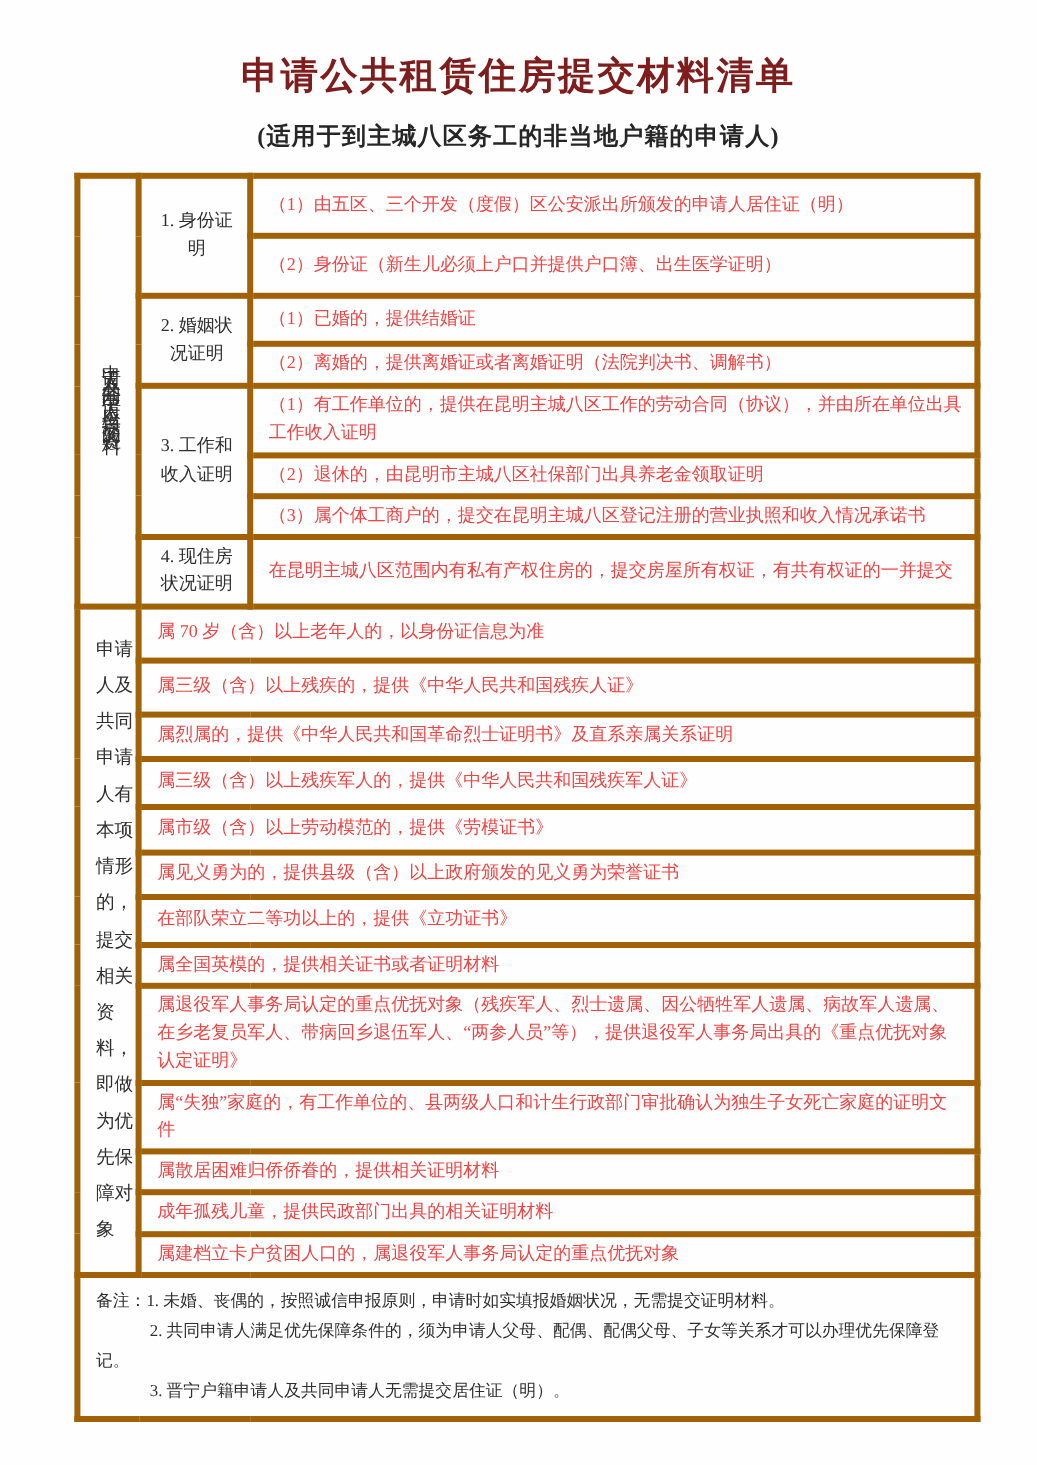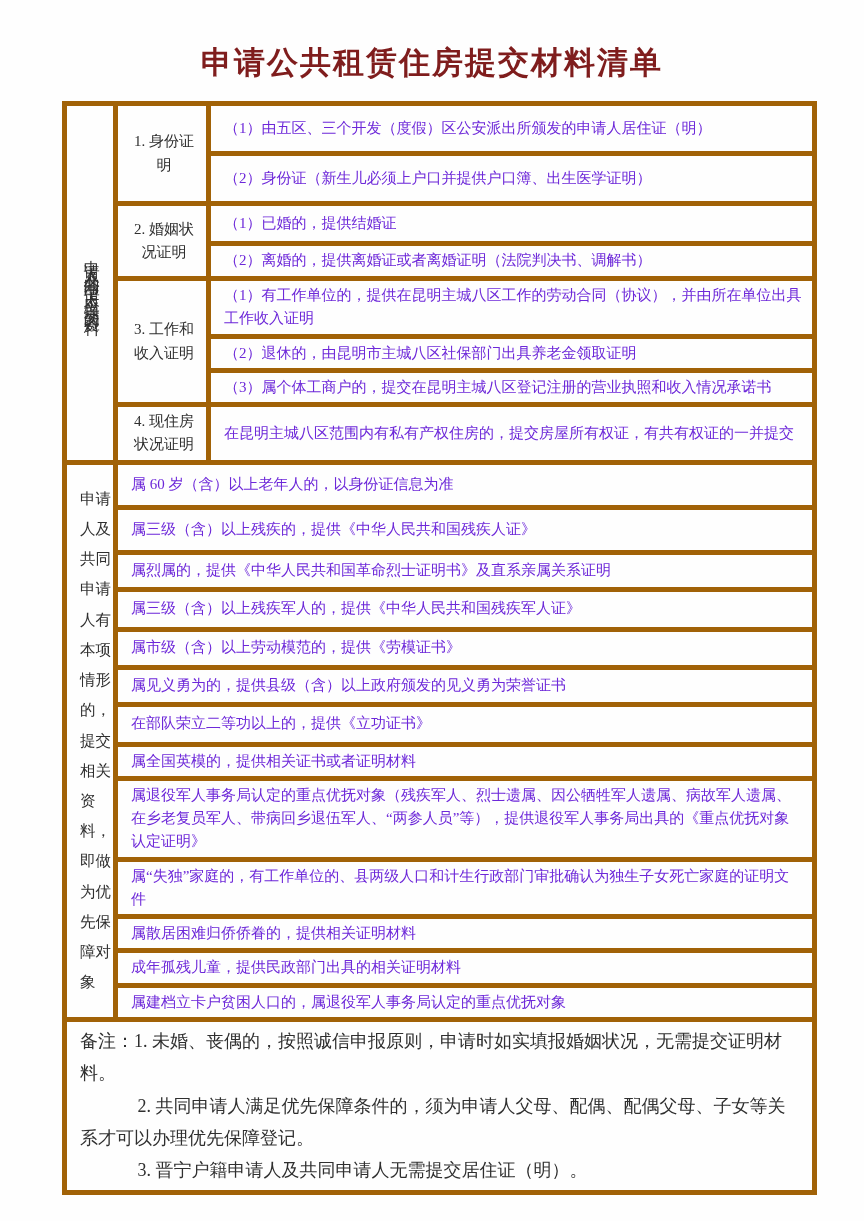--- a/index.html
+++ b/index.html
@@ -64,38 +64,39 @@
     line-height:1.95;
     text-align:left;
     line-break:strict;
   }
   td.cat{
     text-align:center;
     padding:3px 4px;
     font-size:15.5px;
     line-height:1.7;
   }
-  td.item{ color:#6d28d9; }
+  td.item{ color:#ef4444; }
   td.notes{
     vertical-align:top;
     padding:10px 10px 8px 10px;
   }
   td.notes p{
     margin:0;
-    font-size:18px;
+    font-size:14px;
     line-height:1.8;
   }
   td.notes p.indented{ text-indent:3.2em; }
 </style>
 </head>
 <body>
 
 <div class="page">
 
   <div class="doc-title">申请公共租赁住房提交材料清单</div>
+  <div class="doc-subtitle">(适用于到主城八区务工的非当地户籍的申请人)</div>
 
   <table class="mats">
     <colgroup>
       <col class="c-side">
         <col class="c-cat">
         <col class="c-item">
     </colgroup>
     <tbody>
 
       <tr style="height:50px">
@@ -127,21 +128,21 @@
       </tr>
       <tr style="height:46px">
         <td class="cat">4. 现住房状况证明</td>
         <td class="item">在昆明主城八区范围内有私有产权住房的，提交房屋所有权证，有共有权证的一并提交</td>
       </tr>
 
       <tr style="height:45px">
         <td class="side" rowspan="13">
           <div class="vwrap">申请人及共同申请人有本项情形的，提交相关资料，即做为优先保障对象</div>
         </td>
-        <td class="item" colspan="2">属 60 岁（含）以上老年人的，以身份证信息为准</td>
+        <td class="item" colspan="2">属 70 岁（含）以上老年人的，以身份证信息为准</td>
       </tr>
       <tr style="height:45px">
           <td class="item" colspan="2">属三级（含）以上残疾的，提供《中华人民共和国残疾人证》</td>
         </tr>
       <tr style="height:37px">
           <td class="item" colspan="2">属烈属的，提供《中华人民共和国革命烈士证明书》及直系亲属关系证明</td>
         </tr>
       <tr style="height:40px">
           <td class="item" colspan="2">属三级（含）以上残疾军人的，提供《中华人民共和国残疾军人证》</td>
         </tr>

